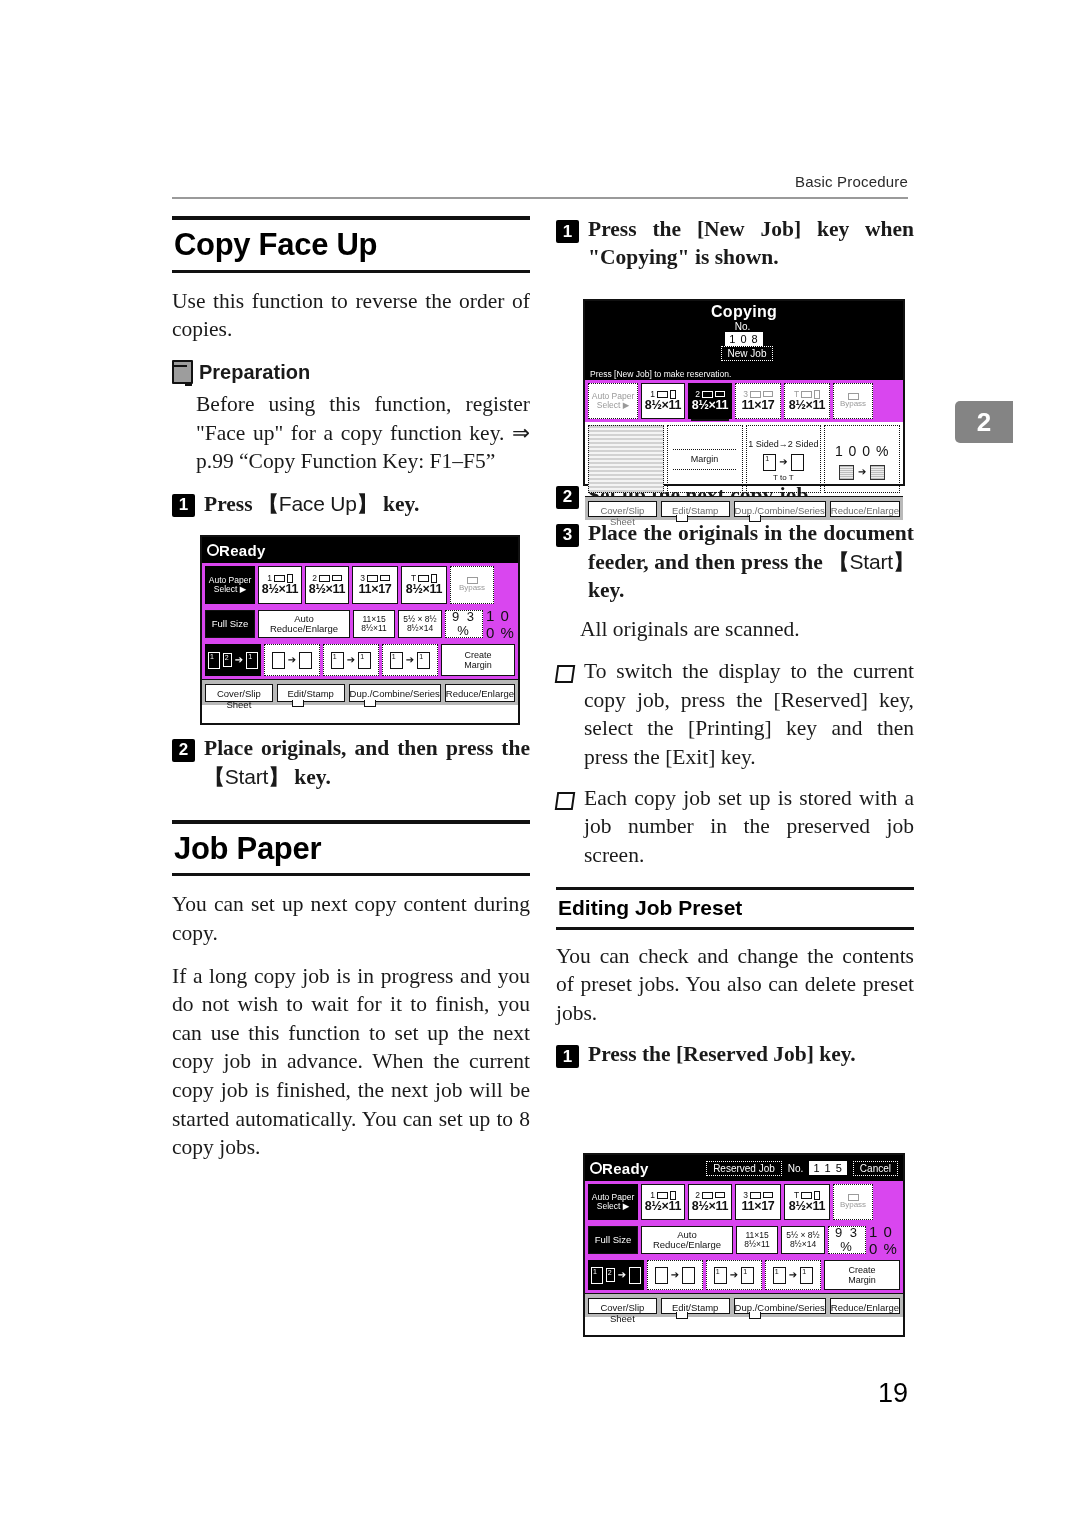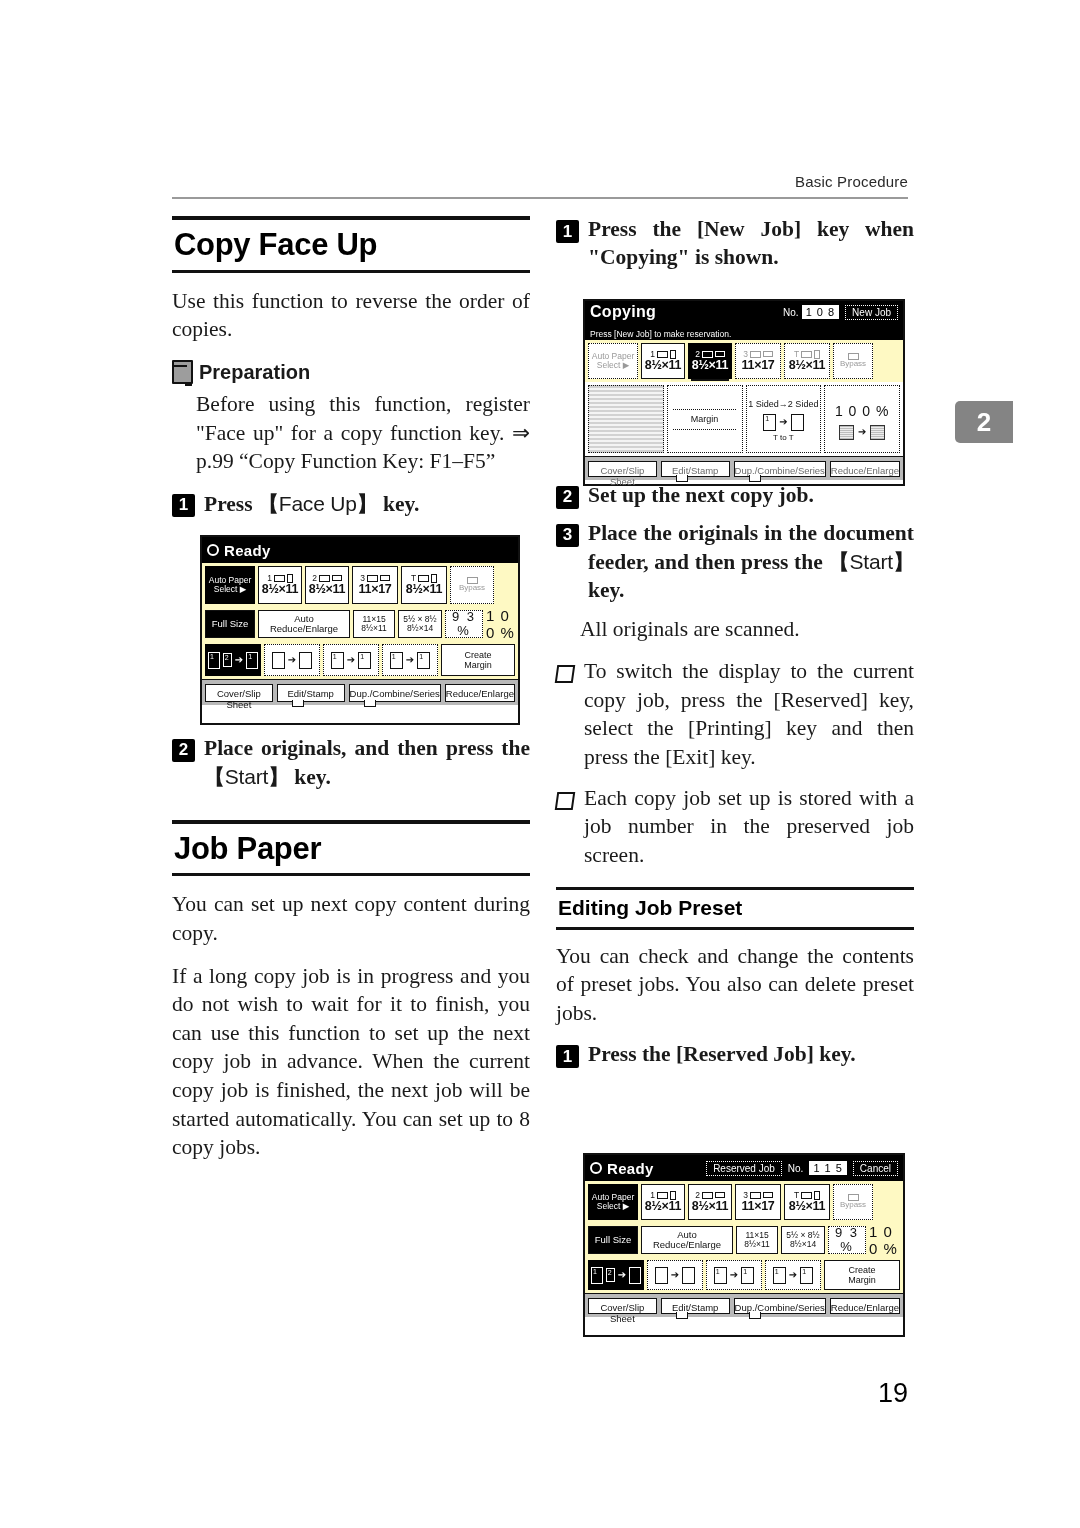--- a/index.html
+++ b/index.html
@@ -142,33 +142,33 @@
     background:#ffffff;border:2px solid #111;position:relative;
     font-family:"Liberation Sans", sans-serif;
     box-sizing:border-box;
     color:#111;
     user-select:none;
   }
   .lcd .titlebar{
     background:#000;color:#fff;display:flex;align-items:center;
     padding:2px 5px;box-sizing:border-box;gap:6px;
   }
-  .lcd .title-main{font-weight:bold;font-size:15px;letter-spacing:.3px;display:flex;align-items:center;gap:5px;}
+  .lcd .title-main{font-weight:bold;font-size:15px;letter-spacing:.3px;display:flex;align-items:center;}
   .lcd .pwr-k{
     width:12px;height:12px;border:2px solid #fff;border-radius:50%;position:relative;box-sizing:border-box;
   }
 
   .lcd .titlebar .spacer{flex:1;}
   .lcd .tb-num{font-size:11px;background:#fff;color:#000;padding:1px 4px;font-weight:normal;letter-spacing:1px;}
   .lcd .tb-btn{
     font-size:10px;background:#000;color:#fff;border:1px dotted #fff;
     padding:1px 6px;
   }
 
-  .rowband{display:flex;gap:3px;padding:3px;box-sizing:border-box;background:#fef9c3;}
+  .rowband{display:flex;gap:3px;padding:3px;box-sizing:border-box;background:#d946ef;}
   .pkey{
     border:1px solid #111;background:#fff;text-align:center;
     font-size:9px;line-height:1.05;padding:2px 2px;box-sizing:border-box;
     display:flex;flex-direction:column;justify-content:center;
   }
   .pkey.sel{background:#000;color:#fff;border-color:#000;}
   .pkey.dotted{border-style:dotted;color:#9a9a9a;}
   .pkey .big{font-size:12.5px;font-weight:bold;letter-spacing:-.3px;}
   .pkey .tray{font-size:8.5px;display:flex;align-items:center;justify-content:center;gap:2px;}
   .glyph-tray{display:inline-block;width:11px;height:7px;border:1.5px solid currentColor;box-sizing:border-box;}
@@ -439,21 +439,21 @@
     <div class="botband" style="height:26px;">
       <div class="bbtn">Cover/Slip Sheet</div>
       <div class="bbtn"><span>Edit/Stamp</span><span class="tab"></span></div>
       <div class="bbtn"><span>Dup./Combine/Series</span><span class="tab"></span></div>
       <div class="bbtn">Reduce/Enlarge</div>
     </div>
   </div>
 
   <div class="lcd" id="lcd-copying">
     <div style="background:#000;padding:2px 5px 1px 5px;box-sizing:border-box;">
-      <div style="display:flex;align-items:center;">
+      <div style="display:flex;align-items:center;flex-direction:column;">
         <span style="color:#fff;font-weight:bold;font-size:16px;letter-spacing:.3px;">Copying</span>
         <span style="flex:1;"></span>
         <span style="color:#fff;font-size:10px;margin-right:3px;">No.</span>
         <span class="tb-num">1 0 8</span>
         <span class="tb-btn" style="margin-left:6px;">New Job</span>
       </div>
       <div style="color:#fff;font-size:8.5px;margin-top:8px;">Press [New Job] to make reservation.</div>
     </div>
 
     <div class="rowband" style="height:42px;position:relative;">

